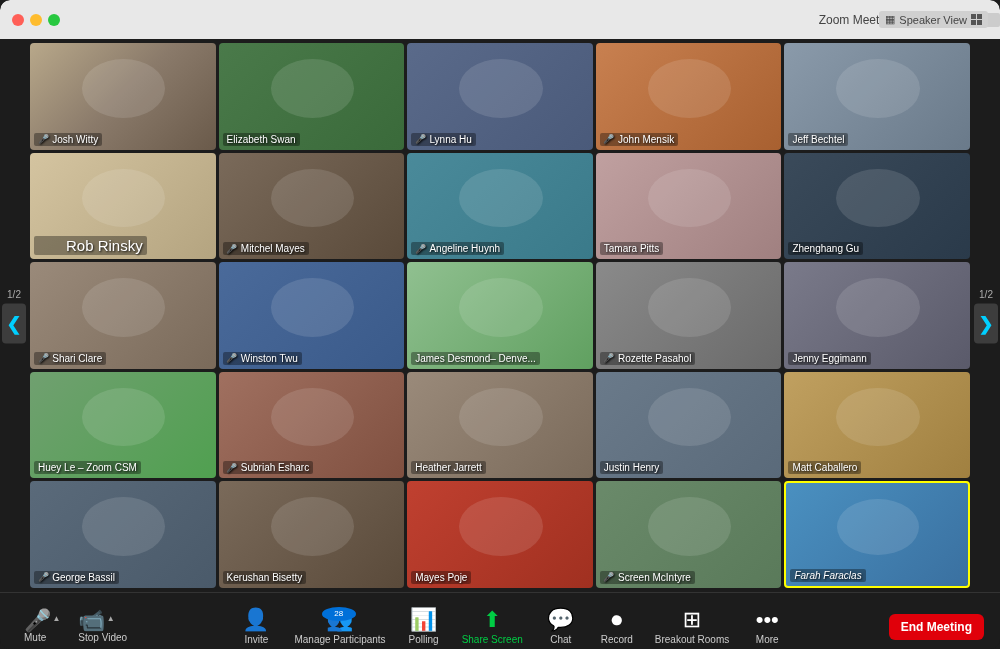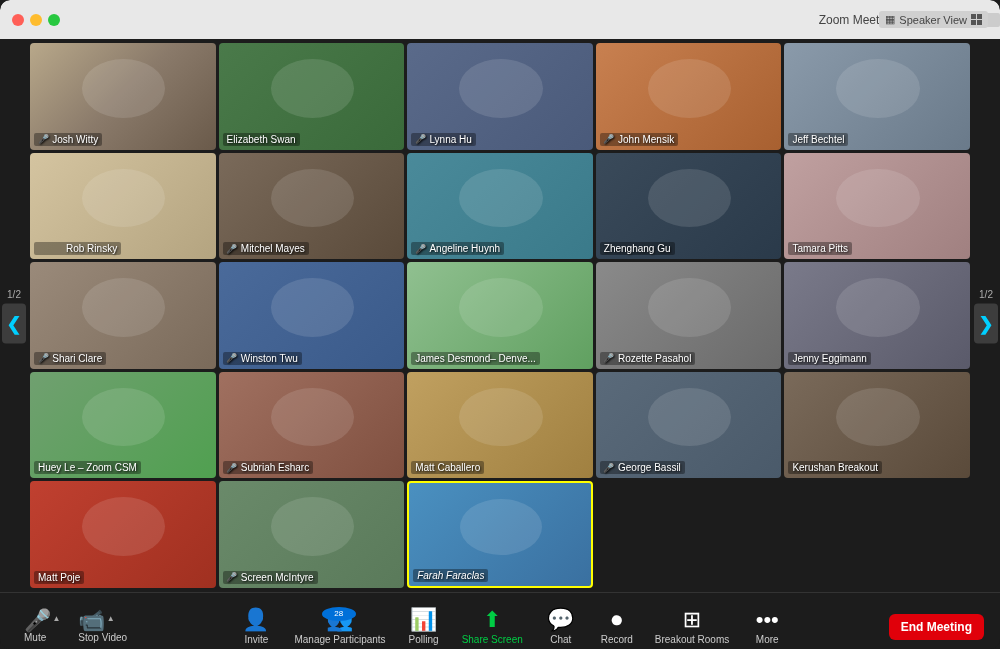--- a/index.html
+++ b/index.html
@@ -339,49 +339,49 @@
         </div>
         <div class="video-cell cell-jeff">
           <div style="position: absolute; border-radius: 50%; background: rgba(255, 255, 255, 0.12); width: 45%; height: 55%; top: 15%; left: 28%;"></div>
           <div class="name-tag">
             <span style="font-size: 10px; color: white;">Jeff Bechtel</span>
           </div>
         </div>
         <div class="video-cell cell-rob">
           <div style="position: absolute; border-radius: 50%; background: rgba(255, 255, 255, 0.12); width: 45%; height: 55%; top: 15%; left: 28%;"></div>
           <div class="name-tag">
-            <span style="font-size: 10px; color: white; padding-left: 28px;">Rob Rinsky</span>
+            <span style="font-size: 15px; color: white; padding-left: 28px;">Rob Rinsky</span>
           </div>
         </div>
         <div class="video-cell cell-mitchel">
           <div style="position: absolute; border-radius: 50%; background: rgba(255, 255, 255, 0.12); width: 45%; height: 55%; top: 15%; left: 28%;"></div>
           <div class="name-tag">
             <span class="mic-icon" style="font-size: 9px;">🎤</span>
             <span style="font-size: 10px; color: white;">Mitchel Mayes</span>
           </div>
         </div>
         <div class="video-cell cell-angeline">
           <div style="position: absolute; border-radius: 50%; background: rgba(255, 255, 255, 0.12); width: 45%; height: 55%; top: 15%; left: 28%;"></div>
           <div class="name-tag">
             <span class="mic-icon" style="font-size: 9px;">🎤</span>
             <span style="font-size: 10px; color: white;">Angeline Huynh</span>
           </div>
         </div>
+        <div class="video-cell cell-tamara">
+          <div style="position: absolute; border-radius: 50%; background: rgba(255, 255, 255, 0.12); width: 45%; height: 55%; top: 15%; left: 28%;"></div>
+          <div class="name-tag">
+            <span style="font-size: 10px; color: white;">Tamara Pitts</span>
+          </div>
+        </div>
         <div class="video-cell cell-zhenghang">
           <div style="position: absolute; border-radius: 50%; background: rgba(255, 255, 255, 0.12); width: 45%; height: 55%; top: 15%; left: 28%;"></div>
           <div class="name-tag">
             <span style="font-size: 10px; color: white;">Zhenghang Gu</span>
           </div>
         </div>
-        <div class="video-cell cell-tamara">
-          <div style="position: absolute; border-radius: 50%; background: rgba(255, 255, 255, 0.12); width: 45%; height: 55%; top: 15%; left: 28%;"></div>
-          <div class="name-tag">
-            <span style="font-size: 10px; color: white;">Tamara Pitts</span>
-          </div>
-        </div>
         <div class="video-cell cell-shari">
           <div style="position: absolute; border-radius: 50%; background: rgba(255, 255, 255, 0.12); width: 45%; height: 55%; top: 15%; left: 28%;"></div>
           <div class="name-tag">
             <span class="mic-icon" style="font-size: 9px;">🎤</span>
             <span style="font-size: 10px; color: white;">Shari Clare</span>
           </div>
         </div>
         <div class="video-cell cell-winston">
           <div style="position: absolute; border-radius: 50%; background: rgba(255, 255, 255, 0.12); width: 45%; height: 55%; top: 15%; left: 28%;"></div>
           <div class="name-tag">
@@ -414,43 +414,55 @@
             <span style="font-size: 10px; color: white;">Huey Le – Zoom CSM</span>
           </div>
         </div>
         <div class="video-cell cell-subriah">
           <div style="position: absolute; border-radius: 50%; background: rgba(255, 255, 255, 0.12); width: 45%; height: 55%; top: 15%; left: 28%;"></div>
           <div class="name-tag">
             <span class="mic-icon" style="font-size: 9px;">🎤</span>
             <span style="font-size: 10px; color: white;">Subriah Esharc</span>
           </div>
         </div>
+        <div class="video-cell cell-heather">
+          <div style="position: absolute; border-radius: 50%; background: rgba(255, 255, 255, 0.12); width: 45%; height: 55%; top: 15%; left: 28%;"></div>
+          <div class="name-tag">
+            <span style="font-size: 10px; color: white;">Heather Jarrett</span>
+          </div>
+        </div>
+        <div class="video-cell cell-justin">
+          <div style="position: absolute; border-radius: 50%; background: rgba(255, 255, 255, 0.12); width: 45%; height: 55%; top: 15%; left: 28%;"></div>
+          <div class="name-tag">
+            <span style="font-size: 10px; color: white;">Justin Henry</span>
+          </div>
+        </div>
         <div class="video-cell cell-matt">
           <div style="position: absolute; border-radius: 50%; background: rgba(255, 255, 255, 0.12); width: 45%; height: 55%; top: 15%; left: 28%;"></div>
           <div class="name-tag">
             <span style="font-size: 10px; color: white;">Matt Caballero</span>
           </div>
         </div>
         <div class="video-cell cell-george">
           <div style="position: absolute; border-radius: 50%; background: rgba(255, 255, 255, 0.12); width: 45%; height: 55%; top: 15%; left: 28%;"></div>
           <div class="name-tag">
             <span class="mic-icon" style="font-size: 9px;">🎤</span>
             <span style="font-size: 10px; color: white;">George Bassil</span>
           </div>
         </div>
         <div class="video-cell cell-kerushan">
           <div style="position: absolute; border-radius: 50%; background: rgba(255, 255, 255, 0.12); width: 45%; height: 55%; top: 15%; left: 28%;"></div>
           <div class="name-tag">
-            <span style="font-size: 10px; color: white;">Kerushan Breakout</span>
+            <span style="font-size: 10px; color: white;">Kerushan Bisetty</span>
           </div>
         </div>
         <div class="video-cell cell-john-p">
           <div style="position: absolute; border-radius: 50%; background: rgba(255, 255, 255, 0.12); width: 45%; height: 55%; top: 15%; left: 28%;"></div>
           <div class="name-tag">
-            <span style="font-size: 10px; color: white;">Matt Poje</span>
+            <span style="font-size: 10px; color: white;">Mayes Poje</span>
           </div>
         </div>
         <div class="video-cell cell-brian">
           <div style="position: absolute; border-radius: 50%; background: rgba(255, 255, 255, 0.12); width: 45%; height: 55%; top: 15%; left: 28%;"></div>
           <div class="name-tag">
             <span class="mic-icon" style="font-size: 9px;">🎤</span>
             <span style="font-size: 10px; color: white;">Screen McIntyre</span>
           </div>
         </div>
         <div class="video-cell cell-farah">

